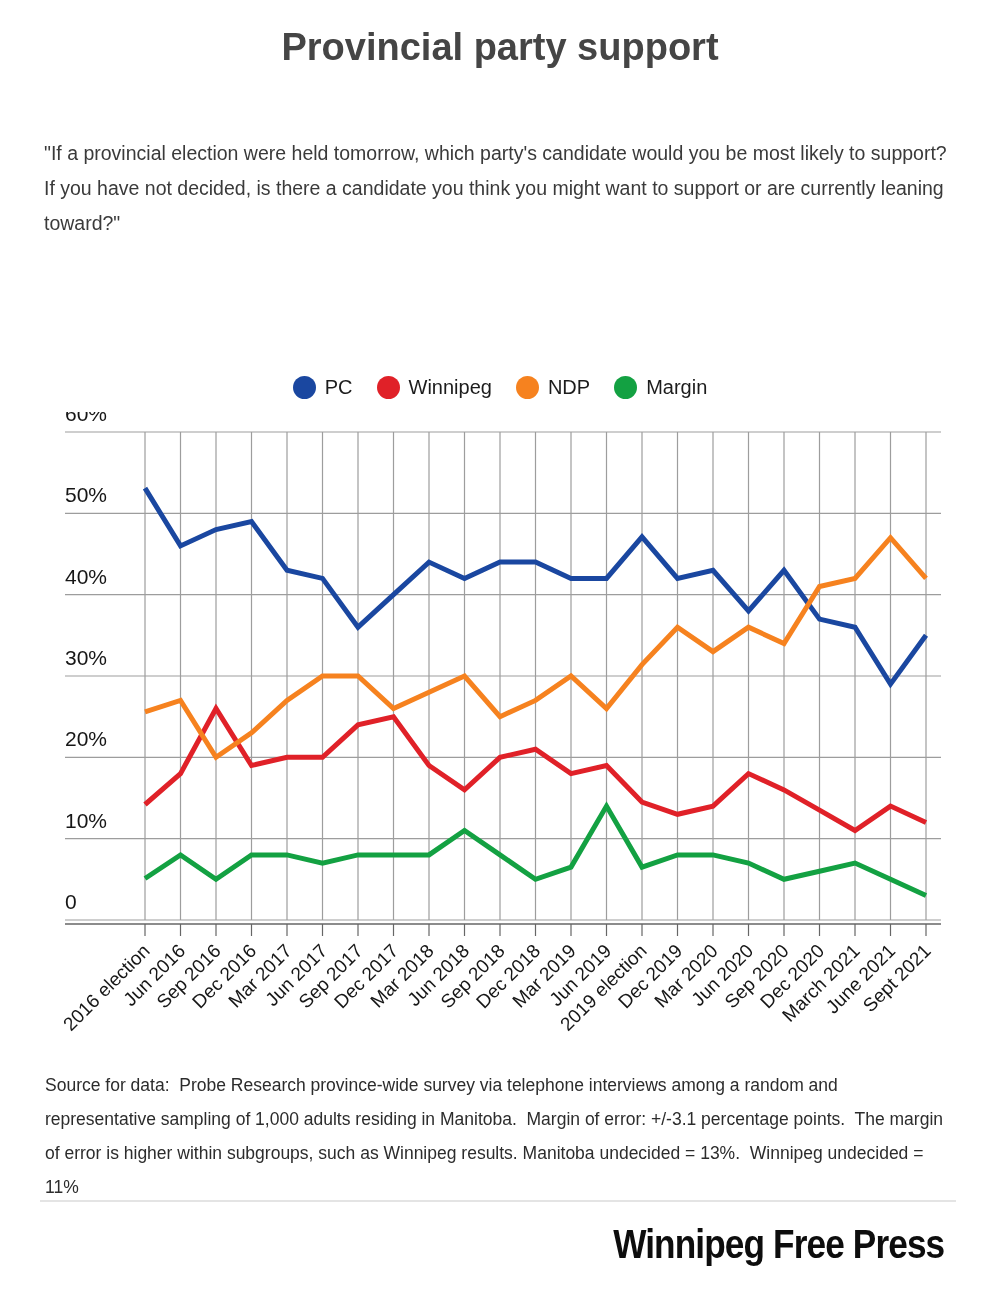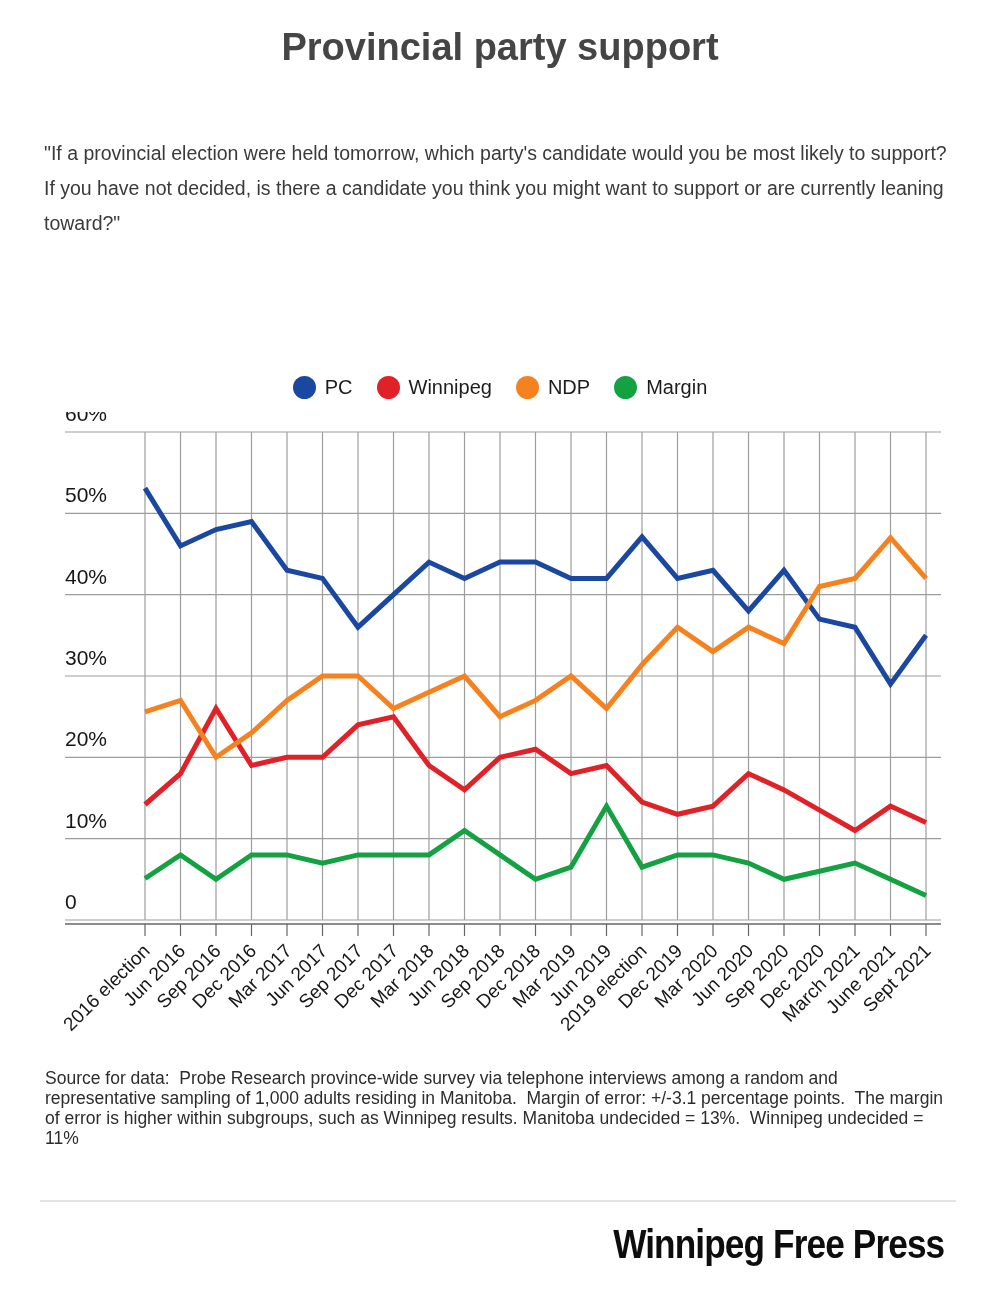--- a/index.html
+++ b/index.html
@@ -22,21 +22,21 @@
   .legend{
     position:absolute;top:372px;left:0;width:1000px;height:30px;
     display:flex;justify-content:center;align-items:center;gap:24px;
   }
   .legend-item{display:flex;align-items:center;gap:9px;}
   .legend-dot{width:23px;height:23px;border-radius:50%;display:inline-block;}
   .legend-label{font-size:20px;color:#1c1c1c;}
   .chart-wrap{position:absolute;top:412px;left:0;width:1000px;height:655px;}
   .source{
     position:absolute;top:1068px;left:45px;width:906px;
-    font-size:17.5px;line-height:20px;color:#2c2c2c;white-space:pre-wrap;
+    font-size:17.5px;line-height:34px;color:#2c2c2c;white-space:pre-wrap;
   }
   .divider{
     position:absolute;top:1200px;left:40px;width:916px;height:2px;background:#e4e4e4;
   }
   .brand{
     position:absolute;top:1222px;right:56px;
     font-size:40px;font-weight:700;color:#0d0d0d;
     transform:scaleX(0.88);transform-origin:100% 50%;letter-spacing:-1px;
     white-space:nowrap;
   }

